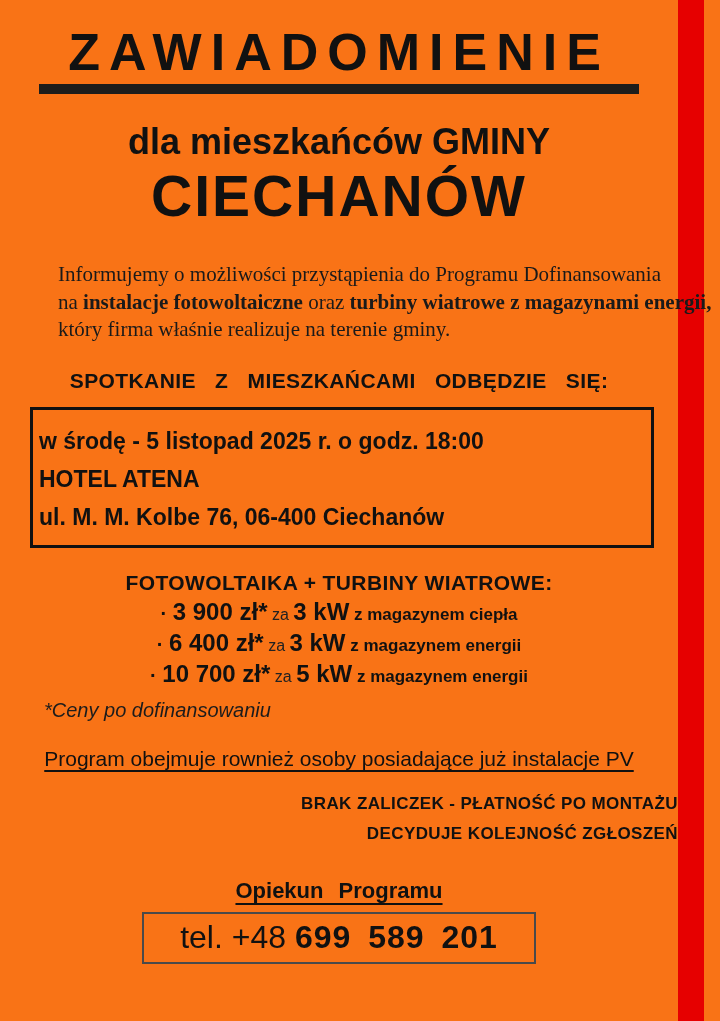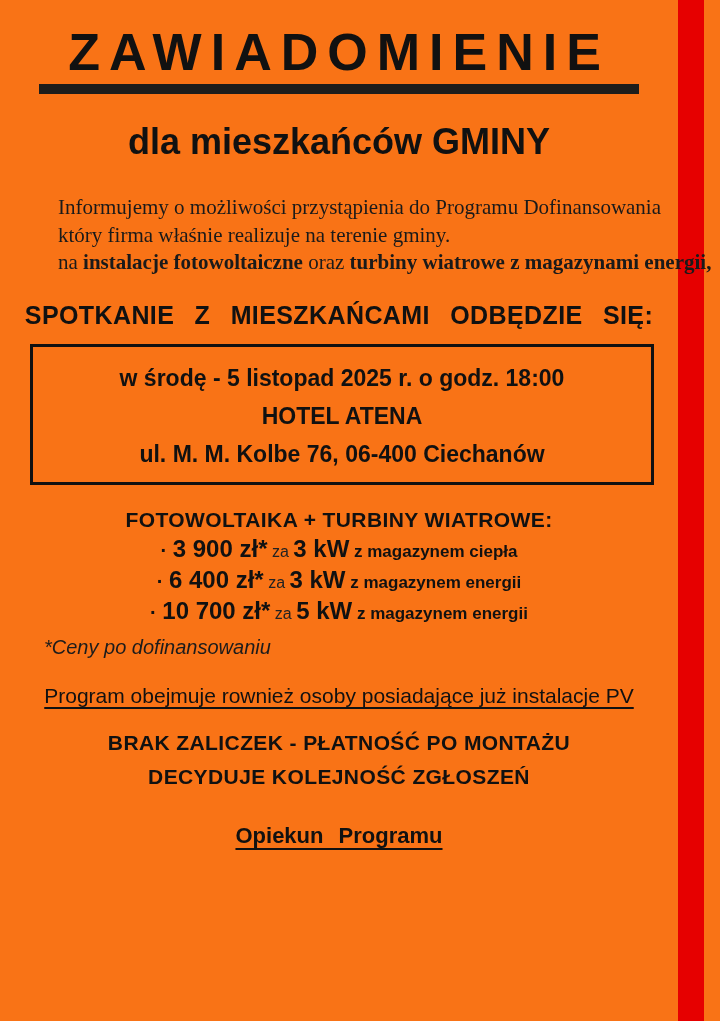--- a/index.html
+++ b/index.html
@@ -42,29 +42,29 @@
     margin:34px 9px 0 58px;
     font-family:"Liberation Serif",serif;
     font-size:21px;line-height:1.32;
     color:#1a1a1a;
   }
   .intro .iline{white-space:nowrap;}
   .intro b{font-weight:700;}
 
   .meeting-heading{
     margin-top:26px;text-align:center;
-    font-size:25px;line-height:1.0;font-weight:700;
+    font-size:21px;line-height:1.0;font-weight:700;
     word-spacing:13px;letter-spacing:0.4px;
   }
   .meeting-box{
     margin:16px 0 0 30px;width:624px;
     border:3px solid #111111;
     box-sizing:border-box;
     padding:20px 6px 16px;
-    text-align:center;
+    text-align:left;
   }
   .meeting-line{font-size:23px;line-height:1.0;font-weight:700;}
   .meeting-line + .meeting-line{margin-top:15px;}
 
   .offer-heading{
     margin-top:24px;text-align:center;
     font-size:21px;line-height:1.0;font-weight:700;letter-spacing:0.4px;
   }
   .offer-row{
     text-align:center;font-size:24px;line-height:1.0;margin-top:7px;
@@ -83,21 +83,21 @@
 
   .pv-note{
     margin-top:26px;text-align:center;
     font-size:21px;line-height:1.0;
     text-decoration:underline;
     text-decoration-thickness:2px;
     text-underline-offset:4px;
   }
 
   .caps-line{
-    text-align:center;font-size:21px;line-height:1.0;font-weight:700;
+    text-align:right;font-size:17px;line-height:1.0;font-weight:700;
     letter-spacing:0.4px;
   }
   .caps-line.first{margin-top:26px;}
   .caps-line.second{margin-top:13px;}
 
   .contact-heading{
     margin-top:38px;text-align:center;
     font-size:22px;line-height:1.0;font-weight:700;
     word-spacing:9px;
     text-decoration:underline;
@@ -121,25 +121,26 @@
 
 <div class="page">
   <div class="red-stripe"></div>
 
   <div class="content">
 
     <div class="title">ZAWIADOMIENIE</div>
     <div class="title-underline"></div>
 
     <div class="sub1">dla mieszkańców GMINY</div>
+    <div class="sub2">CIECHANÓW</div>
 
     <div class="intro">
       <div class="iline">Informujemy o możliwości przystąpienia do Programu Dofinansowania</div>
+      <div class="iline"><span>na </span><b>instalacje fotowoltaiczne</b><span> oraz </span><b>turbiny wiatrowe z magazynami energii,</b></div>
       <div class="iline">który firma właśnie realizuje na terenie gminy.</div>
-      <div class="iline"><span>na </span><b>instalacje fotowoltaiczne</b><span> oraz </span><b>turbiny wiatrowe z magazynami energii,</b></div>
     </div>
 
     <div class="meeting-heading">SPOTKANIE Z MIESZKAŃCAMI ODBĘDZIE SIĘ:</div>
 
     <div class="meeting-box">
       <div class="meeting-line">w środę - 5 listopad 2025 r. o godz. 18:00</div>
       <div class="meeting-line">HOTEL ATENA</div>
       <div class="meeting-line">ul. M. M. Kolbe 76, 06-400 Ciechanów</div>
     </div>
 
@@ -154,15 +155,16 @@
 
     <div class="footnote">*Ceny po dofinansowaniu</div>
 
     <div class="pv-note">Program obejmuje rownież osoby posiadające już instalacje PV</div>
 
     <div class="caps-line first">BRAK ZALICZEK - PŁATNOŚĆ PO MONTAŻU</div>
     <div class="caps-line second">DECYDUJE KOLEJNOŚĆ ZGŁOSZEŃ</div>
 
     <div class="contact-heading">Opiekun Programu</div>
 
+    <div class="phone-box"><span class="prefix">tel. +48 </span><span class="number">699 589 201</span></div>
 
   </div>
 </div>
 
 </body></html>

